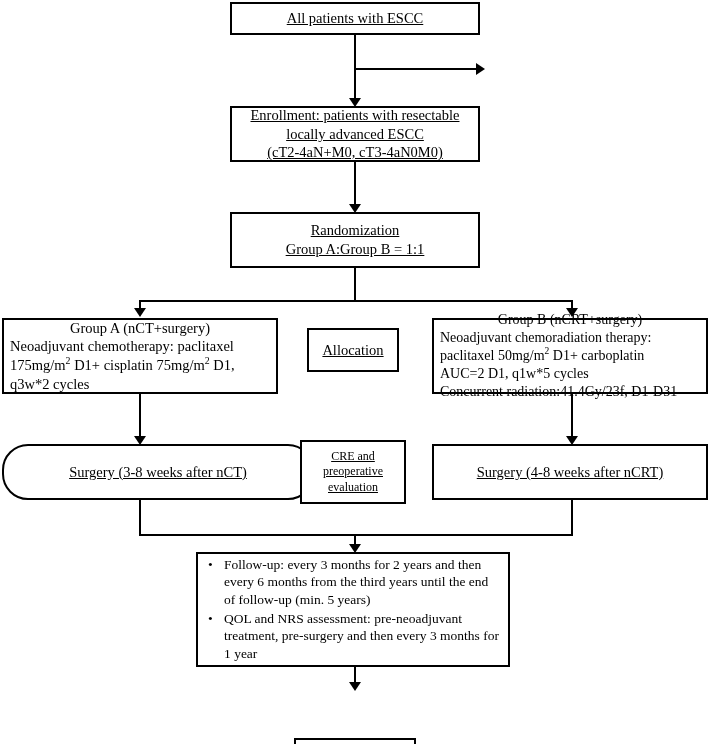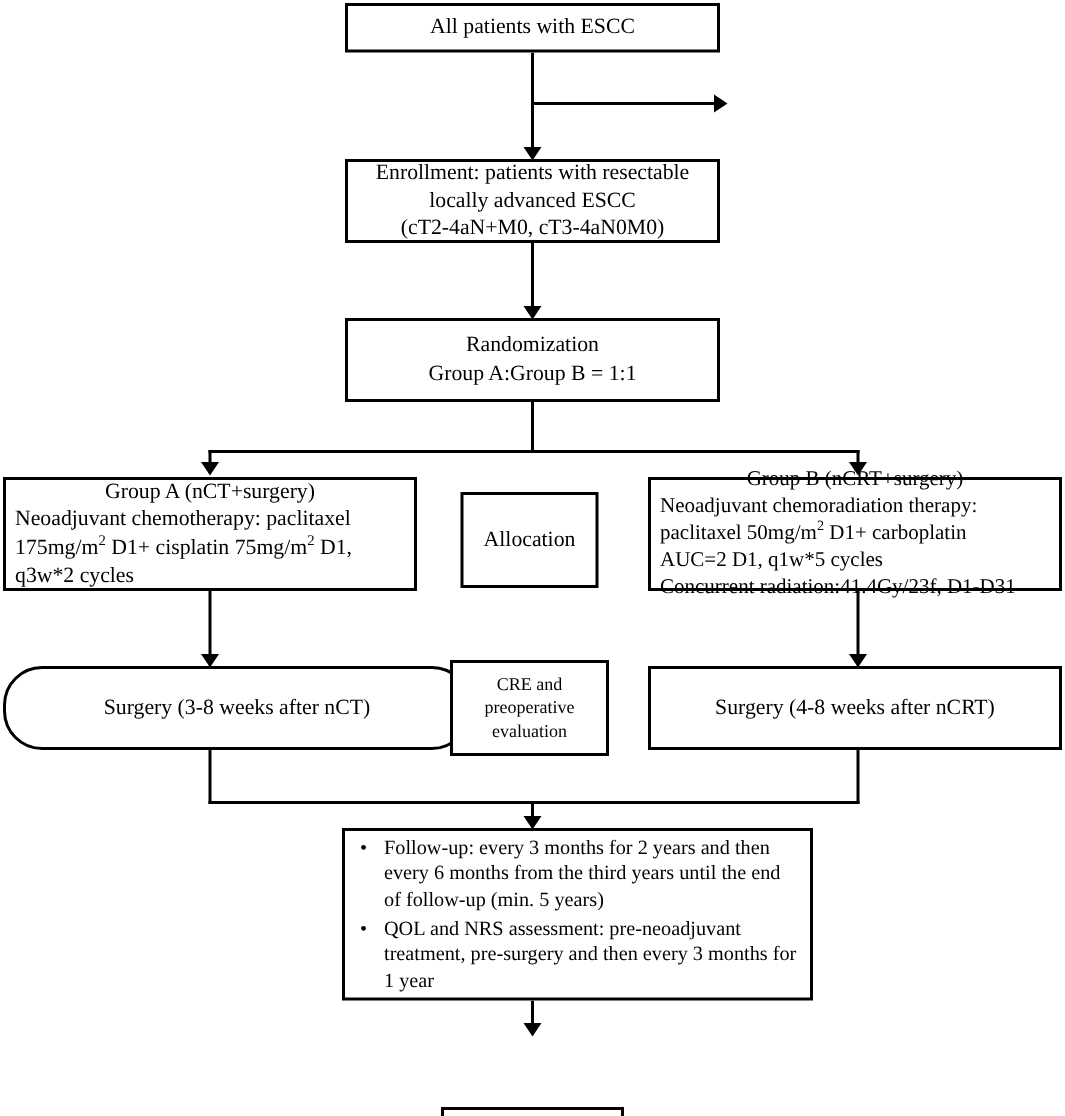--- a/index.html
+++ b/index.html
@@ -23,21 +23,21 @@
     box-sizing: border-box;
     border: 2px solid #000000;
     background: #ffffff;
     display: flex;
     flex-direction: column;
     justify-content: center;
     font-size: 14.5px;
     line-height: 1.28;
     z-index: 5;
   }
-  .box.center { text-align: center; align-items: center; }
+  .box.center { text-align: center; align-items: center; text-decoration: underline; }
   .box.left   { text-align: left; align-items: stretch; }
   .box .pad { padding: 2px 6px; width: 100%; box-sizing: border-box; }
   .ttl { display: block; text-align: center; }
   .ln  { display: block; white-space: nowrap; }
 
   
   .vline, .hline {
     position: absolute;
     background: #000000;
     z-index: 2;
@@ -126,21 +126,21 @@
 
   <div class="box left" style="left:2px; top:318px; width:276px; height:76px;">
     <div class="pad">
       <span class="ttl">Group A (nCT+surgery)</span>
       <span class="ln">Neoadjuvant chemotherapy: paclitaxel</span>
       <span class="ln"><span>175mg/m</span><sup>2</sup><span> D1+ cisplatin 75mg/m</span><sup>2</sup><span> D1,</span></span>
       <span class="ln">q3w*2 cycles</span>
     </div>
   </div>
 
-  <div class="box center" style="left:307px; top:328px; width:92px; height:64px;">
+  <div class="box center" style="left:307px; top:328px; width:92px; height:44px;">
     <div class="pad">
       <span class="ln">Allocation</span>
     </div>
   </div>
 
   <div class="box left" style="left:432px; top:318px; width:276px; height:76px; font-size:14px;">
     <div class="pad">
       <span class="ttl">Group B (nCRT+surgery)</span>
       <span class="ln">Neoadjuvant chemoradiation therapy:</span>
       <span class="ln"><span>paclitaxel 50mg/m</span><sup>2</sup><span> D1+ carboplatin</span></span>
@@ -174,21 +174,21 @@
       <span class="ln">Surgery (4-8 weeks after nCRT)</span>
     </div>
   </div>
 
   <div class="vline" style="left:139px; top:500px; height:36px;"></div>
   <div class="vline" style="left:571px; top:500px; height:36px;"></div>
   <div class="hline" style="left:139px; top:534px; width:434px;"></div>
   <div class="vline" style="left:354px; top:534px; height:16px;"></div>
   <div class="arrowdown" style="left:349px; top:544px;"></div>
 
-  <div class="box left" style="left:196px; top:552px; width:314px; height:115px; font-size:13.5px; line-height:1.3;margin-left:32px;">
+  <div class="box left" style="left:196px; top:552px; width:314px; height:115px; font-size:13.5px; line-height:1.3;">
     <div class="pad" style="padding:4px 4px 4px 2px;">
       <ul class="bullets">
         <li>Follow-up: every 3 months for 2 years and then every 6 months from the third years until the end of follow-up (min. 5 years)</li>
         <li>QOL and NRS assessment: pre-neoadjuvant treatment, pre-surgery and then every 3 months for 1 year</li>
       </ul>
     </div>
   </div>
 
   <div class="vline" style="left:354px; top:667px; height:22px;"></div>
   <div class="arrowdown" style="left:349px; top:682px;"></div>

